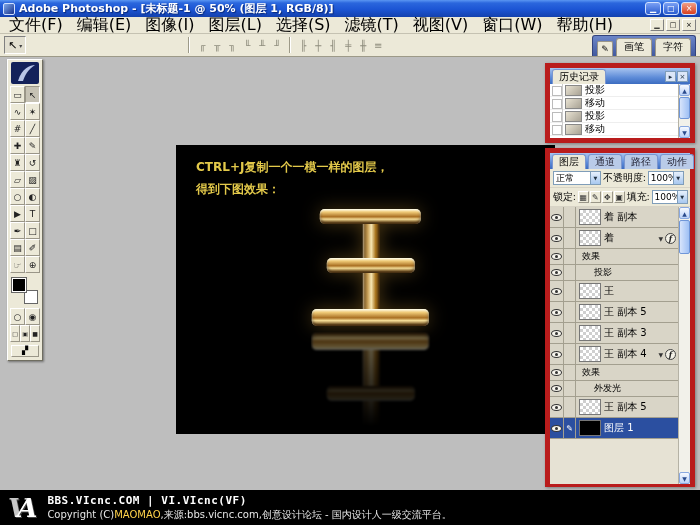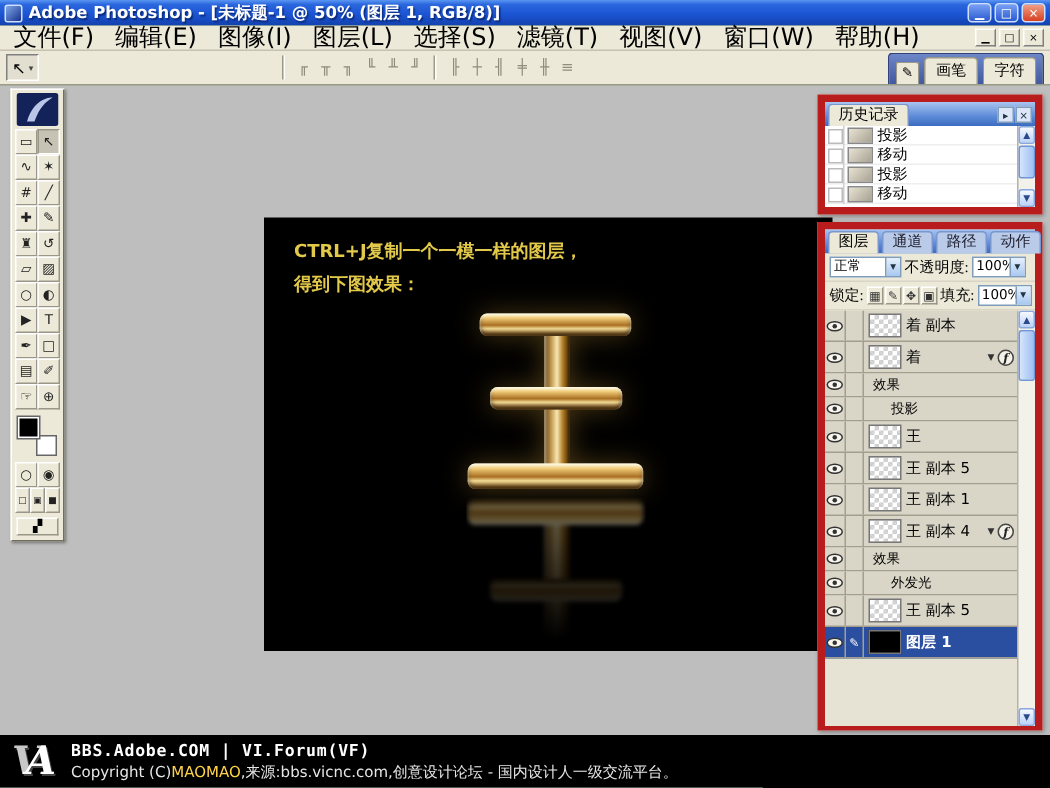--- a/index.html
+++ b/index.html
@@ -108,21 +108,21 @@
     background-image:linear-gradient(45deg,#cfcfcf 25%,transparent 25%,transparent 75%,#cfcfcf 75%),linear-gradient(45deg,#cfcfcf 25%,#fff 25%,#fff 75%,#cfcfcf 75%);
     background-size:6px 6px;background-position:0 0,3px 3px;}
   .thumb.thumb-black{background:#000;}
   .lname{font-size:10px;white-space:nowrap;overflow:hidden;}
   .t-effects .lname{margin-left:6px;font-size:9px;}
   .t-effect .lname{margin-left:18px;font-size:9px;}
   .fx-wrap{margin-left:auto;display:flex;align-items:center;gap:2px;padding-right:2px;}
   .exp{font-size:6px;color:#333;}
   .fxbadge{width:11px;height:11px;border:1px solid #444;border-radius:50%;font:italic bold 8px "DejaVu Serif",serif;line-height:9px;text-align:center;background:#f4f2e8;color:#222;}
   .lrow.selected{background:#2b4fa0;}
-  .lrow.selected .lname{color:#fff;font-weight:bold;}
+  .lrow.selected .lname{color:#fff;font-weight:normal;}
   .lrow.selected .link-cell{color:#fff;}
 
   .vscroll{position:absolute;right:0;top:0;bottom:0;width:12px;background:#f2f1ea;border-left:1px solid #b5b2a5;}
   .sarrow{position:absolute;left:0;width:11px;height:12px;font-size:6px;line-height:11px;text-align:center;color:#2a4a8c;background:linear-gradient(180deg,#f6f9ff,#bcd2f8);border:1px solid #89a8e0;border-radius:2px;}
   .sarrow.up{top:0;}
   .sarrow.down{bottom:0;}
   .sthumb{position:absolute;left:0;top:13px;width:11px;height:34px;background:linear-gradient(90deg,#d7e4fb,#9ec0f5);border:1px solid #6f96d8;border-radius:2px;}
 
   
   .footer{position:absolute;left:0;bottom:0;width:700px;height:35px;background:#000;display:flex;align-items:center;gap:10px;padding:0 8px;}
@@ -448,21 +448,21 @@
           </div>
 
           <div class="lrow t-layer">
             <span class="eye-cell">
               <span class="eye"></span>
             </span>
             <span class="link-cell">
               
             </span>
             <span class="thumb thumb-checker"></span>
-            <span class="lname">王 副本 1</span>
+            <span class="lname">王 副本 3</span>
 
           </div>
 
           <div class="lrow t-layer">
             <span class="eye-cell">
               <span class="eye"></span>
             </span>
             <span class="link-cell">
               
             </span>
@@ -525,20 +525,20 @@
         </div>
     </div>
   </div>
 
   <div class="footer">
     <span class="va-logo">
       <span class="va-v">V</span>
       <span class="va-a">A</span>
     </span>
     <span class="footer-lines">
-      <span class="fline1">BBS.Adobe.COM | VI.Forum(VF)</span>
+      <span class="fline1">BBS.VIcnc.COM | VI.VIcnc(VF)</span>
       <span class="fline2">
         <span>Copyright (C)</span><span class="author">MAOMAO</span><span>,来源:bbs.vicnc.com,创意设计论坛 - 国内设计人一级交流平台。</span>
       </span>
     </span>
   </div>
 
 </div>
 
 </body></html>

